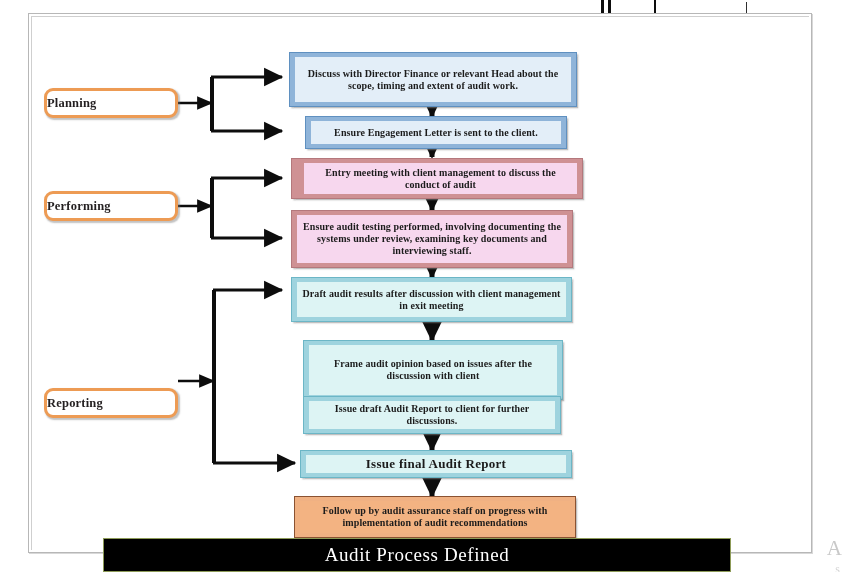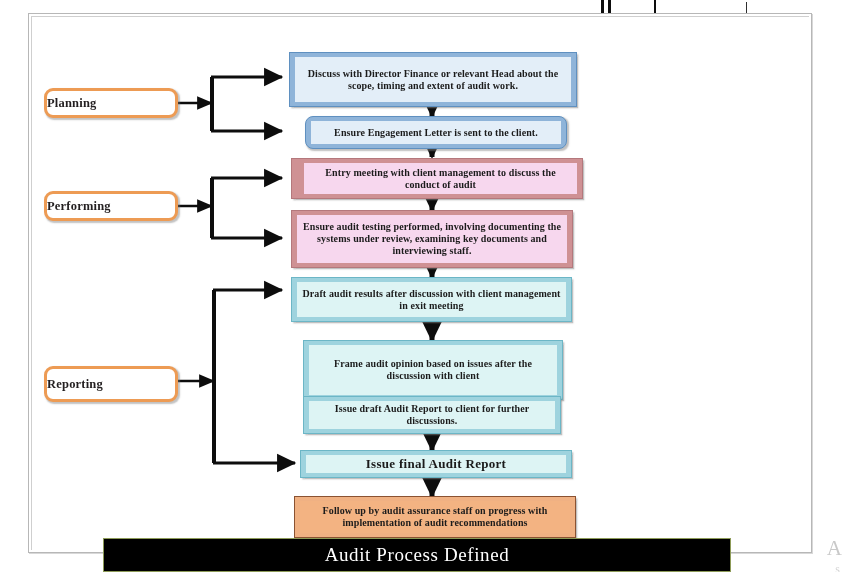--- a/index.html
+++ b/index.html
@@ -219,31 +219,31 @@
 </svg>
 
 <div class="phase" id="phase-planning" style="left:44px; top:88px; width:134px; height:30px;">
   <span>Planning</span>
 </div>
 
 <div class="phase" id="phase-performing" style="left:44px; top:191px; width:134px; height:30px;">
   <span>Performing</span>
 </div>
 
-<div class="phase" id="phase-reporting" style="left:44px; top:366px; width:134px; height:36px;">
+<div class="phase" id="phase-reporting" style="left:44px; top:388px; width:134px; height:30px;">
   <span>Reporting</span>
 </div>
 
 <div class="pbox blue" id="box-step1" style="left:289px; top:52px; width:288px; height:55px;">
   <div class="inner">
     <span class="txt">Discuss with Director Finance or relevant Head about the scope, timing and extent of audit work.</span>
   </div>
 </div>
 
-<div class="pbox blue" id="box-step2" style="left:305px; top:116px; width:262px; height:33px;border-radius:8px;">
+<div class="pbox blue" id="box-step2" style="left:305px; top:116px; width:262px; height:33px;">
   <div class="inner">
     <span class="txt">Ensure Engagement Letter is sent to the client.</span>
   </div>
 </div>
 
 <div class="pbox rose" id="box-step3" style="left:291px; top:158px; width:292px; height:41px;padding-left:12px;">
   <div class="inner">
     <span class="txt">Entry meeting with client management to discuss the conduct of audit</span>
   </div>
 </div>

